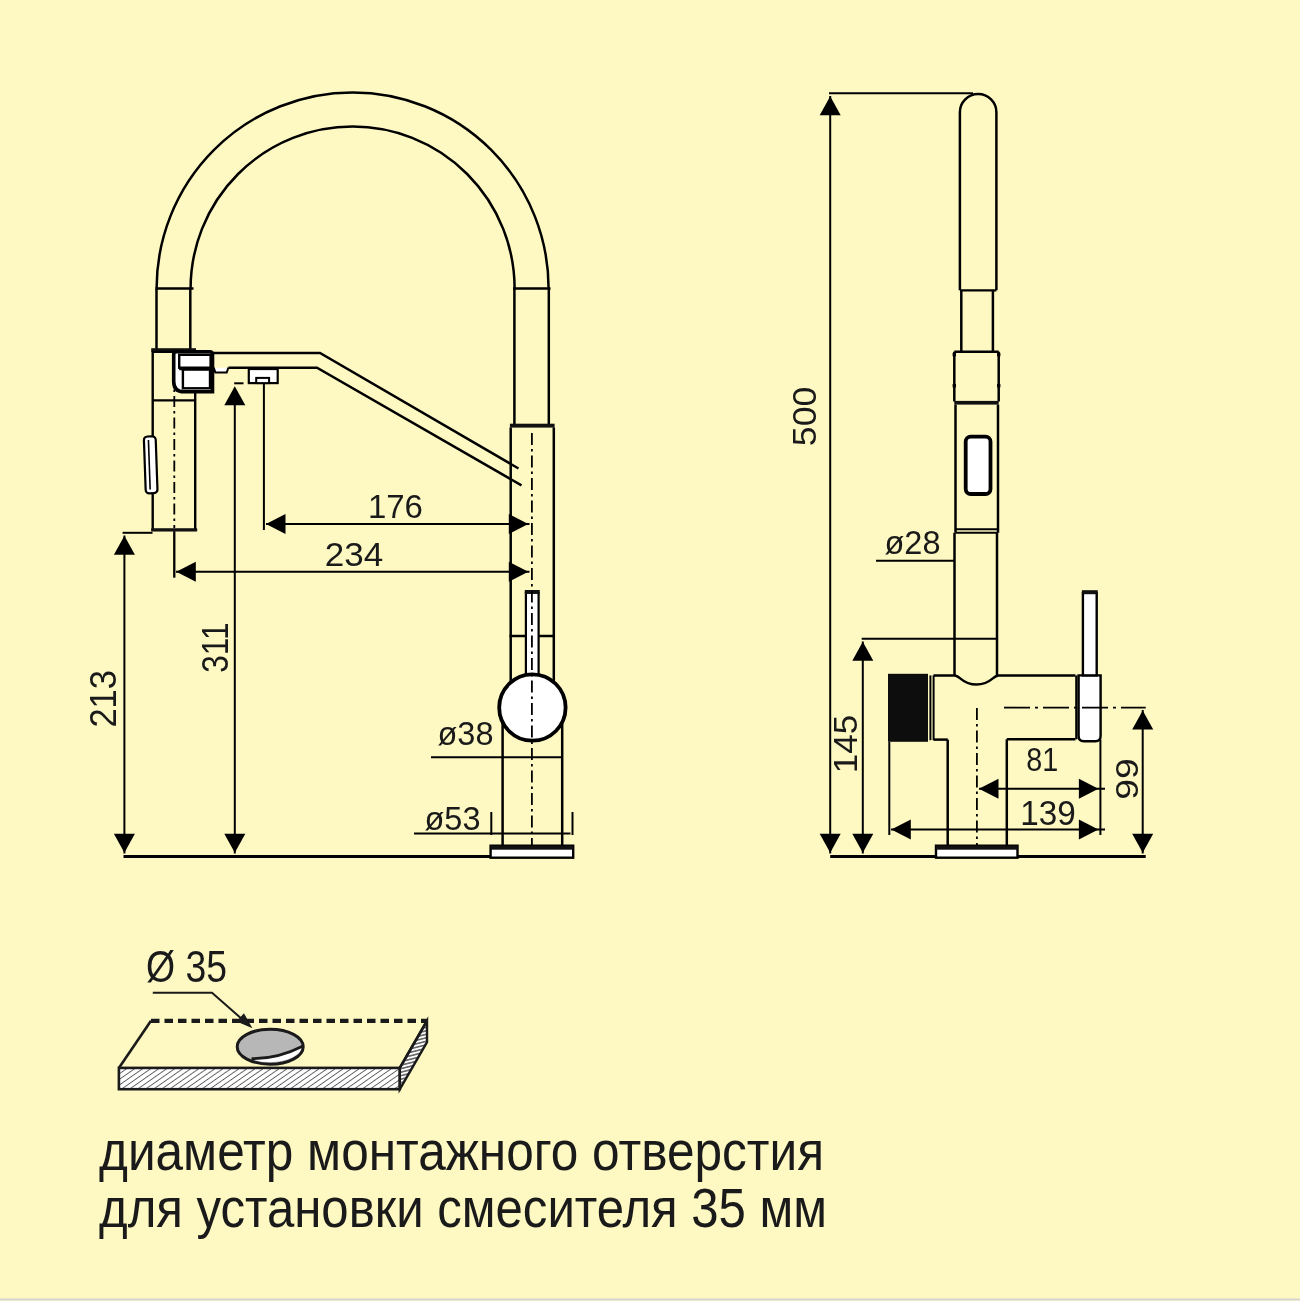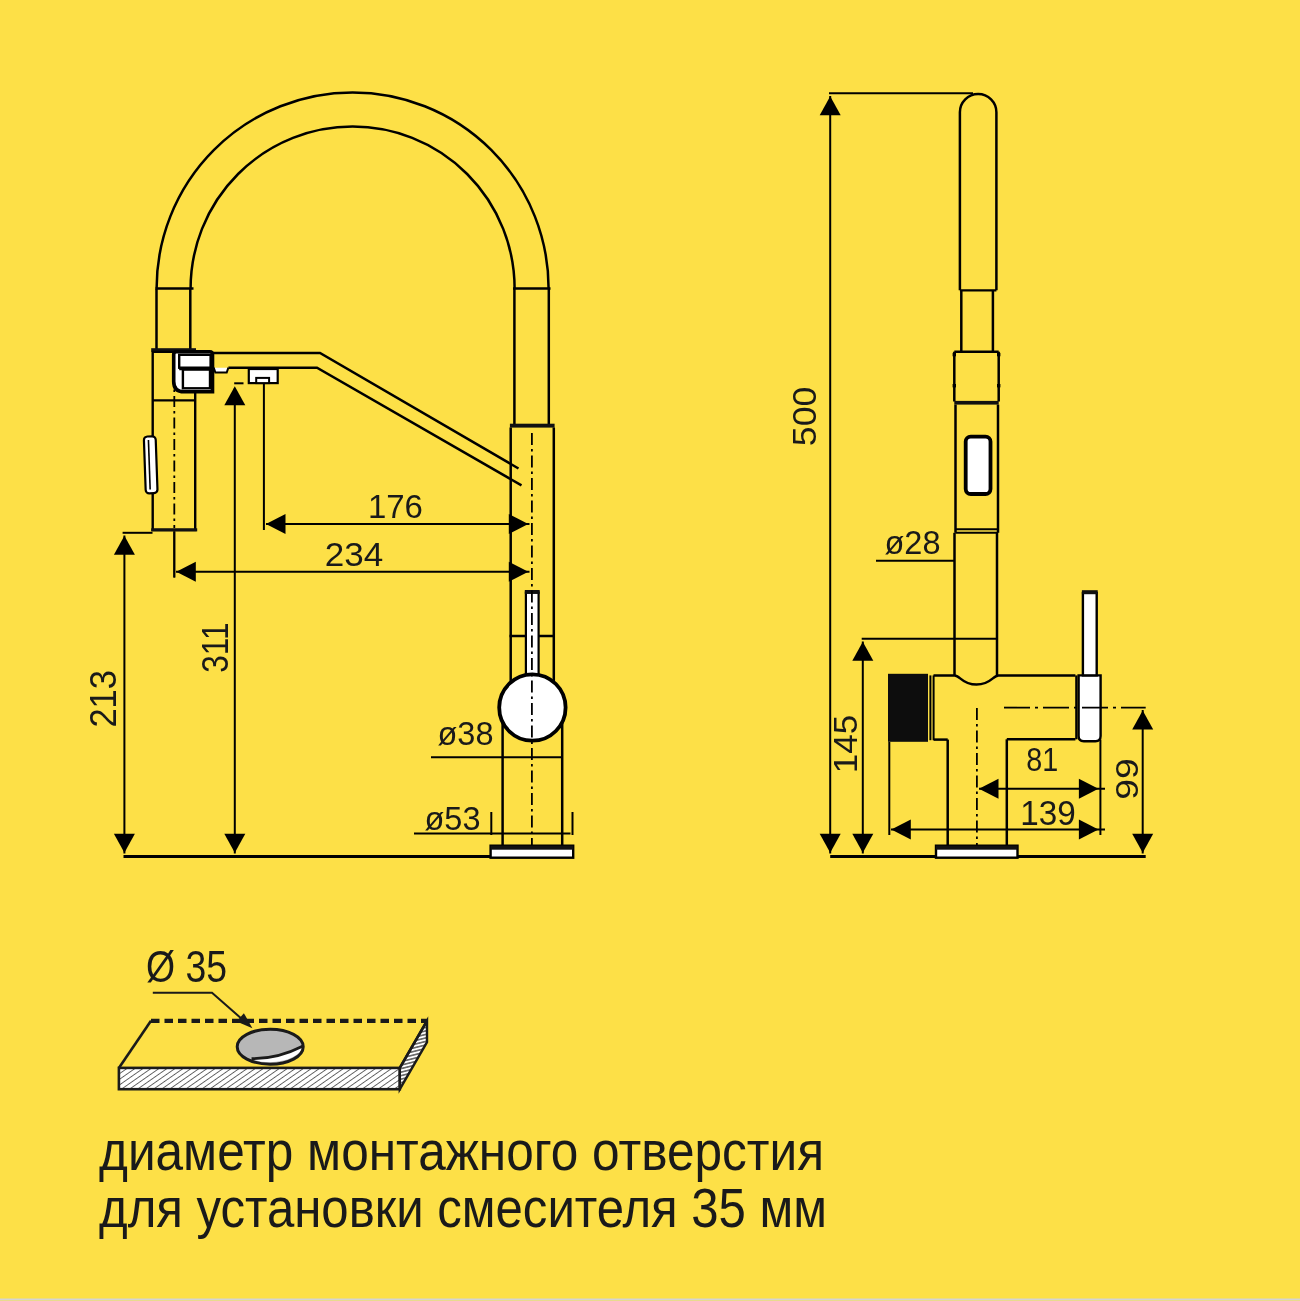--- a/index.html
+++ b/index.html
@@ -1,16 +1,16 @@
 <!DOCTYPE html>
 <html><head>
 <meta charset="utf-8">
 <style>
   html,body{margin:0;padding:0;background:#fff;}
-  .page{position:relative;width:1300px;height:1301px;background:#fde047;overflow:hidden;}
+  .page{position:relative;width:1300px;height:1301px;background:#fef9c3;overflow:hidden;}
   svg{position:absolute;left:0;top:0;}
   text{font-family:"Liberation Sans", sans-serif;fill:#1a1a1a;}
 </style>
 </head>
 <body>
 <div class="page">
 <svg width="1300" height="1301" viewBox="0 0 1300 1301">
 <defs>
 <pattern id="hatch1" width="4.6" height="4.6" patternTransform="rotate(55)" patternUnits="userSpaceOnUse">
   <rect width="4.6" height="4.6" fill="#ffffff"></rect>

